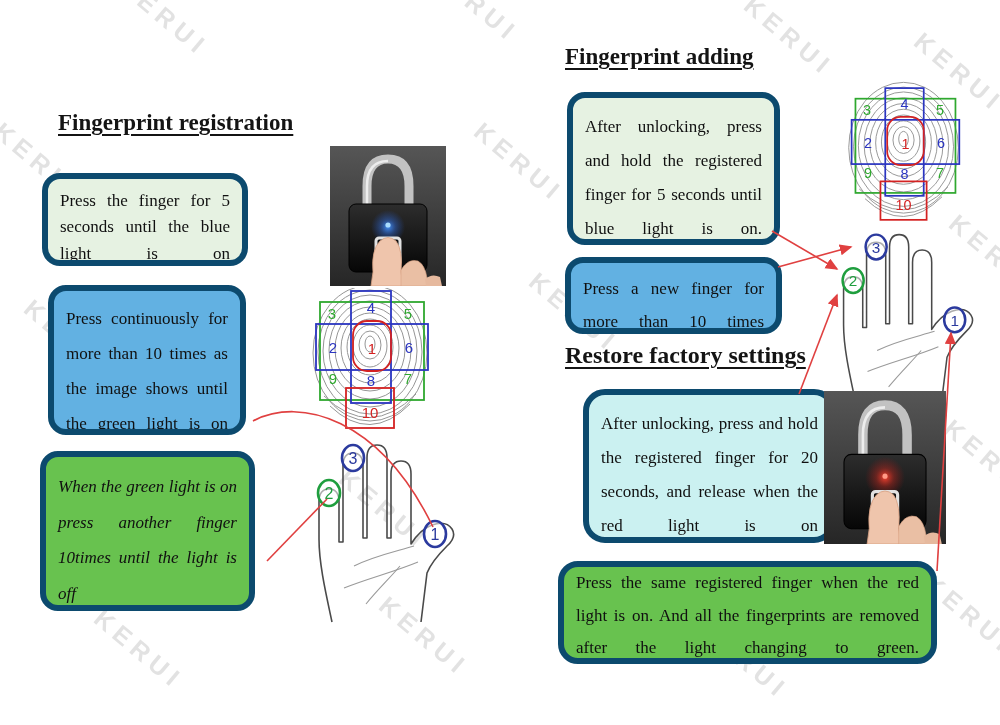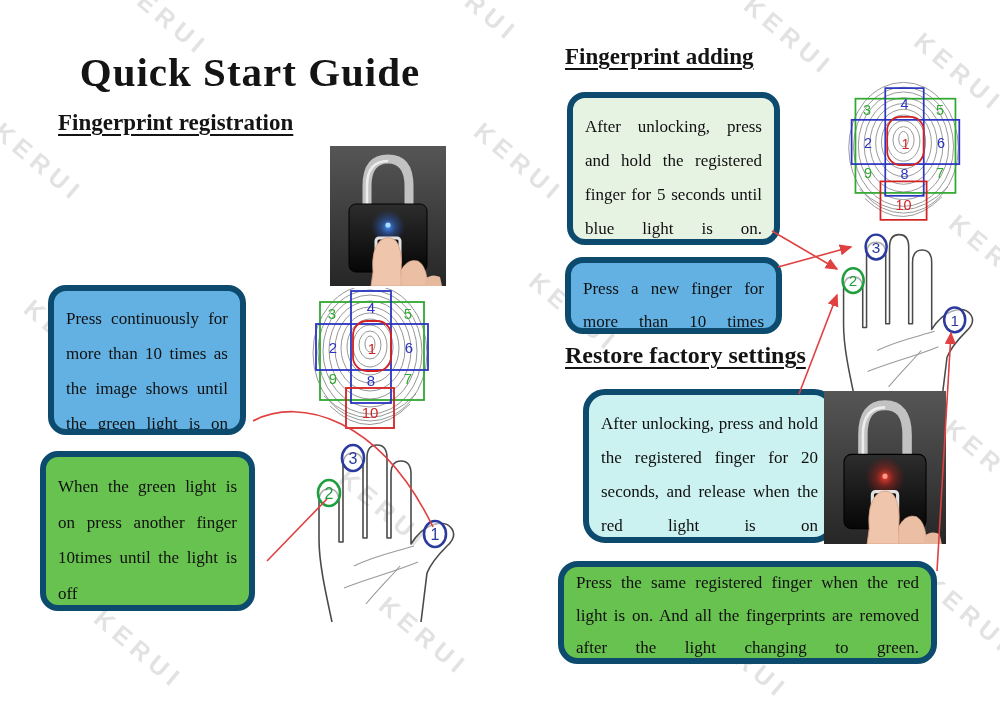--- a/index.html
+++ b/index.html
@@ -26,21 +26,21 @@
   .h2.restore { left:565px; top:342px; font-size:24px; }
   .box {
     position:absolute; border:6px solid #0c4a6e; border-radius:18px;
     padding:9px 12px; font-size:17px; text-align:justify; color:#101010;
     line-height:1.5; overflow:hidden;
   }
   .box p { text-align:justify; }
   .box p:after { content:""; display:inline-block; width:100%; }
   .b1 { left:42px;  top:173px; width:206px; height:93px;  background:#e6f2e2; line-height:1.55; }
   .b2 { left:48px;  top:285px; width:198px; height:150px; background:#62b1e2; line-height:2.05; padding-top:11px; }
-  .b3 { left:40px;  top:451px; width:215px; height:160px; background:#68c24f; line-height:2.1;  padding-top:12px; }
+  .b3 { left:40px;  top:451px; width:215px; height:160px; background:#68c24f; line-height:2.1;  padding-top:12px;font-style:italic; }
   .bA { left:567px; top:92px;  width:213px; height:153px; background:#e6f2e2; line-height:2.0;  padding-top:12px; }
   .bB { left:565px; top:257px; width:217px; height:77px;  background:#62b1e2; line-height:1.95; }
   .bC { left:555px; top:389px; width:253px; height:154px; background:#cbf1f1; line-height:2.0;  padding-top:12px; border-radius:22px;margin-left:28px; }
   .bD { left:558px; top:561px; width:379px; height:103px; background:#68c24f; line-height:1.92; padding-top:0; border-radius:20px; }
   .art { position:absolute; }
   .connectors { position:absolute; left:0; top:0; pointer-events:none; }
 </style>
 </head>
 <body>
 
@@ -56,25 +56,27 @@
   <div class="wm" style="left:15px;top:325px;">KERUI</div>
   <div class="wm" style="left:520px;top:298px;">KERUI</div>
   <div class="wm" style="left:330px;top:495px;">KERUI</div>
   <div class="wm" style="left:60px;top:478px;">KERUI</div>
   <div class="wm" style="left:935px;top:445px;">KERUI</div>
   <div class="wm" style="left:85px;top:635px;">KERUI</div>
   <div class="wm" style="left:370px;top:622px;">KERUI</div>
   <div class="wm" style="left:690px;top:645px;">KERUI</div>
   <div class="wm" style="left:915px;top:600px;">KERUI</div>
 
-  <div class="title">Quick Start Guide</div>
   <div class="h2 reg">Fingerprint registration</div>
   <div class="h2 restore">Restore factory settings</div>
   <div class="h2 add">Fingerprint adding</div>
 
+  <div class="box b1">
+    <p>Press the finger for 5 seconds until the blue light is on</p>
+  </div>
   <div class="box b2">
     <p>Press continuously for more than 10 times as the image shows until the green light is on</p>
   </div>
   <div class="box b3">
     <p>When the green light is on press another finger 10times until the light is off</p>
   </div>
   <div class="box bA">
     <p>After unlocking, press and hold the registered finger for 5 seconds until blue light is on.</p>
   </div>
   <div class="box bB">

